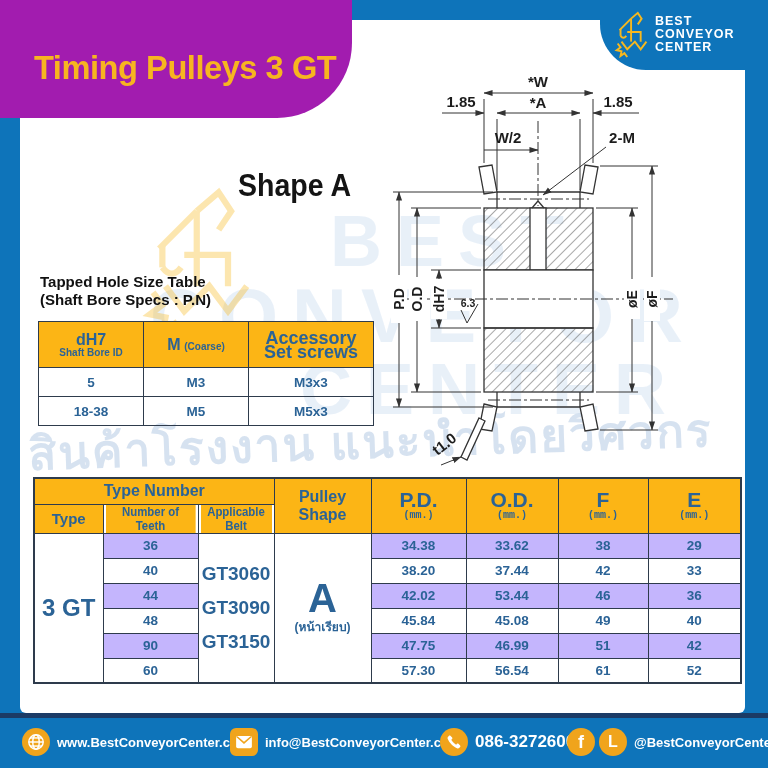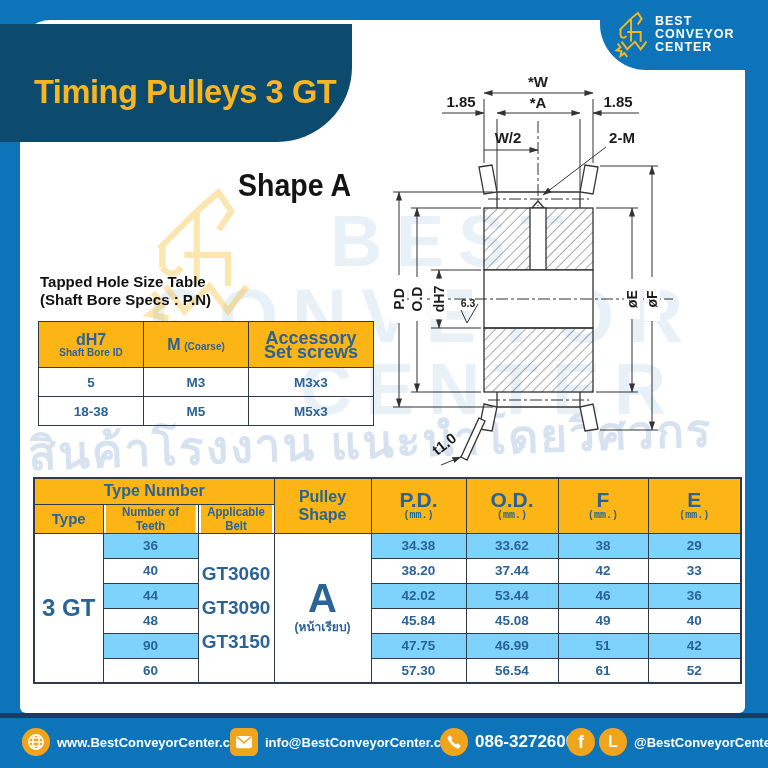--- a/index.html
+++ b/index.html
@@ -10,21 +10,21 @@
   .card { position:absolute; left:20px; top:20px; width:725px; height:693px;
           background:#ffffff; border-radius:30px 30px 6px 6px; z-index:0; }
 
   
   .wm { position:absolute; z-index:1; pointer-events:none; white-space:nowrap; font-weight:bold; }
   .wm-en { color:#d7e5f4; opacity:.55; letter-spacing:14px; }
   .wm-thai { color:#b6cbe4; opacity:.55; font-size:46px; transform:rotate(-2deg); letter-spacing:2px; }
   .wm-crane { opacity:.35; }
 
   .title-block { position:absolute; left:0; top:0; width:352px; height:118px;
-                 background:#0c4a6e; border-bottom-right-radius:75px; z-index:2;margin-top:24px; }
+                 background:#a21caf; border-bottom-right-radius:75px; z-index:2; }
   .page-title { position:absolute; left:34px; top:48px; font-size:34px; font-weight:bold;
                 color:#F7B520; letter-spacing:-0.5px; transform:scaleX(.96); transform-origin:left; }
 
   .logo-tab { position:absolute; left:600px; top:0; width:168px; height:70px;
               background:#0E74BA; border-bottom-left-radius:46px; z-index:2; }
   .logo-text { position:absolute; left:55px; top:15px; color:#ffffff; font-weight:bold;
                font-size:12.5px; line-height:13px; letter-spacing:1px; }
   .logo-icon { position:absolute; left:10px; top:8px; }
 
   .shape-heading { position:absolute; left:238px; top:168px; z-index:2; font-size:31px;
@@ -44,21 +44,21 @@
   .hd-small { font-size:10px; line-height:11px; }
   .hd-mid { font-size:18px; line-height:14px; }
 
   .main-table { position:absolute; left:33px; top:477px; width:707px; z-index:2;
                 border:2.5px solid #2E3B4C; }
   .main-table td { color:#2B6396; font-weight:bold; background:#ffffff; }
   .main-table td.hd { background:#FCB515; }
   .main-table .r1 { height:26px; }
   .main-table .r2 { height:27px; }
   .main-table .dr { height:25px; }
-  .main-table td.stripe { background:#7dd3fc; }
+  .main-table td.stripe { background:#c4b5fd; }
   .pn { font-size:16px; }
   .sub-hd { font-size:12px; transform:scaleX(.95); }
   .metric-big { font-size:21px; line-height:20px; }
   .metric-sub { font-size:10px; line-height:11px;font-family:Liberation Mono, monospace; }
   .type-val { font-size:24px; }
   .teeth-val, .num-val { font-size:13.5px; }
   .belt-line { font-size:19px; line-height:34px; }
   .shape-a { font-size:40px; line-height:38px; }
   .shape-note { font-size:12px; }
 

